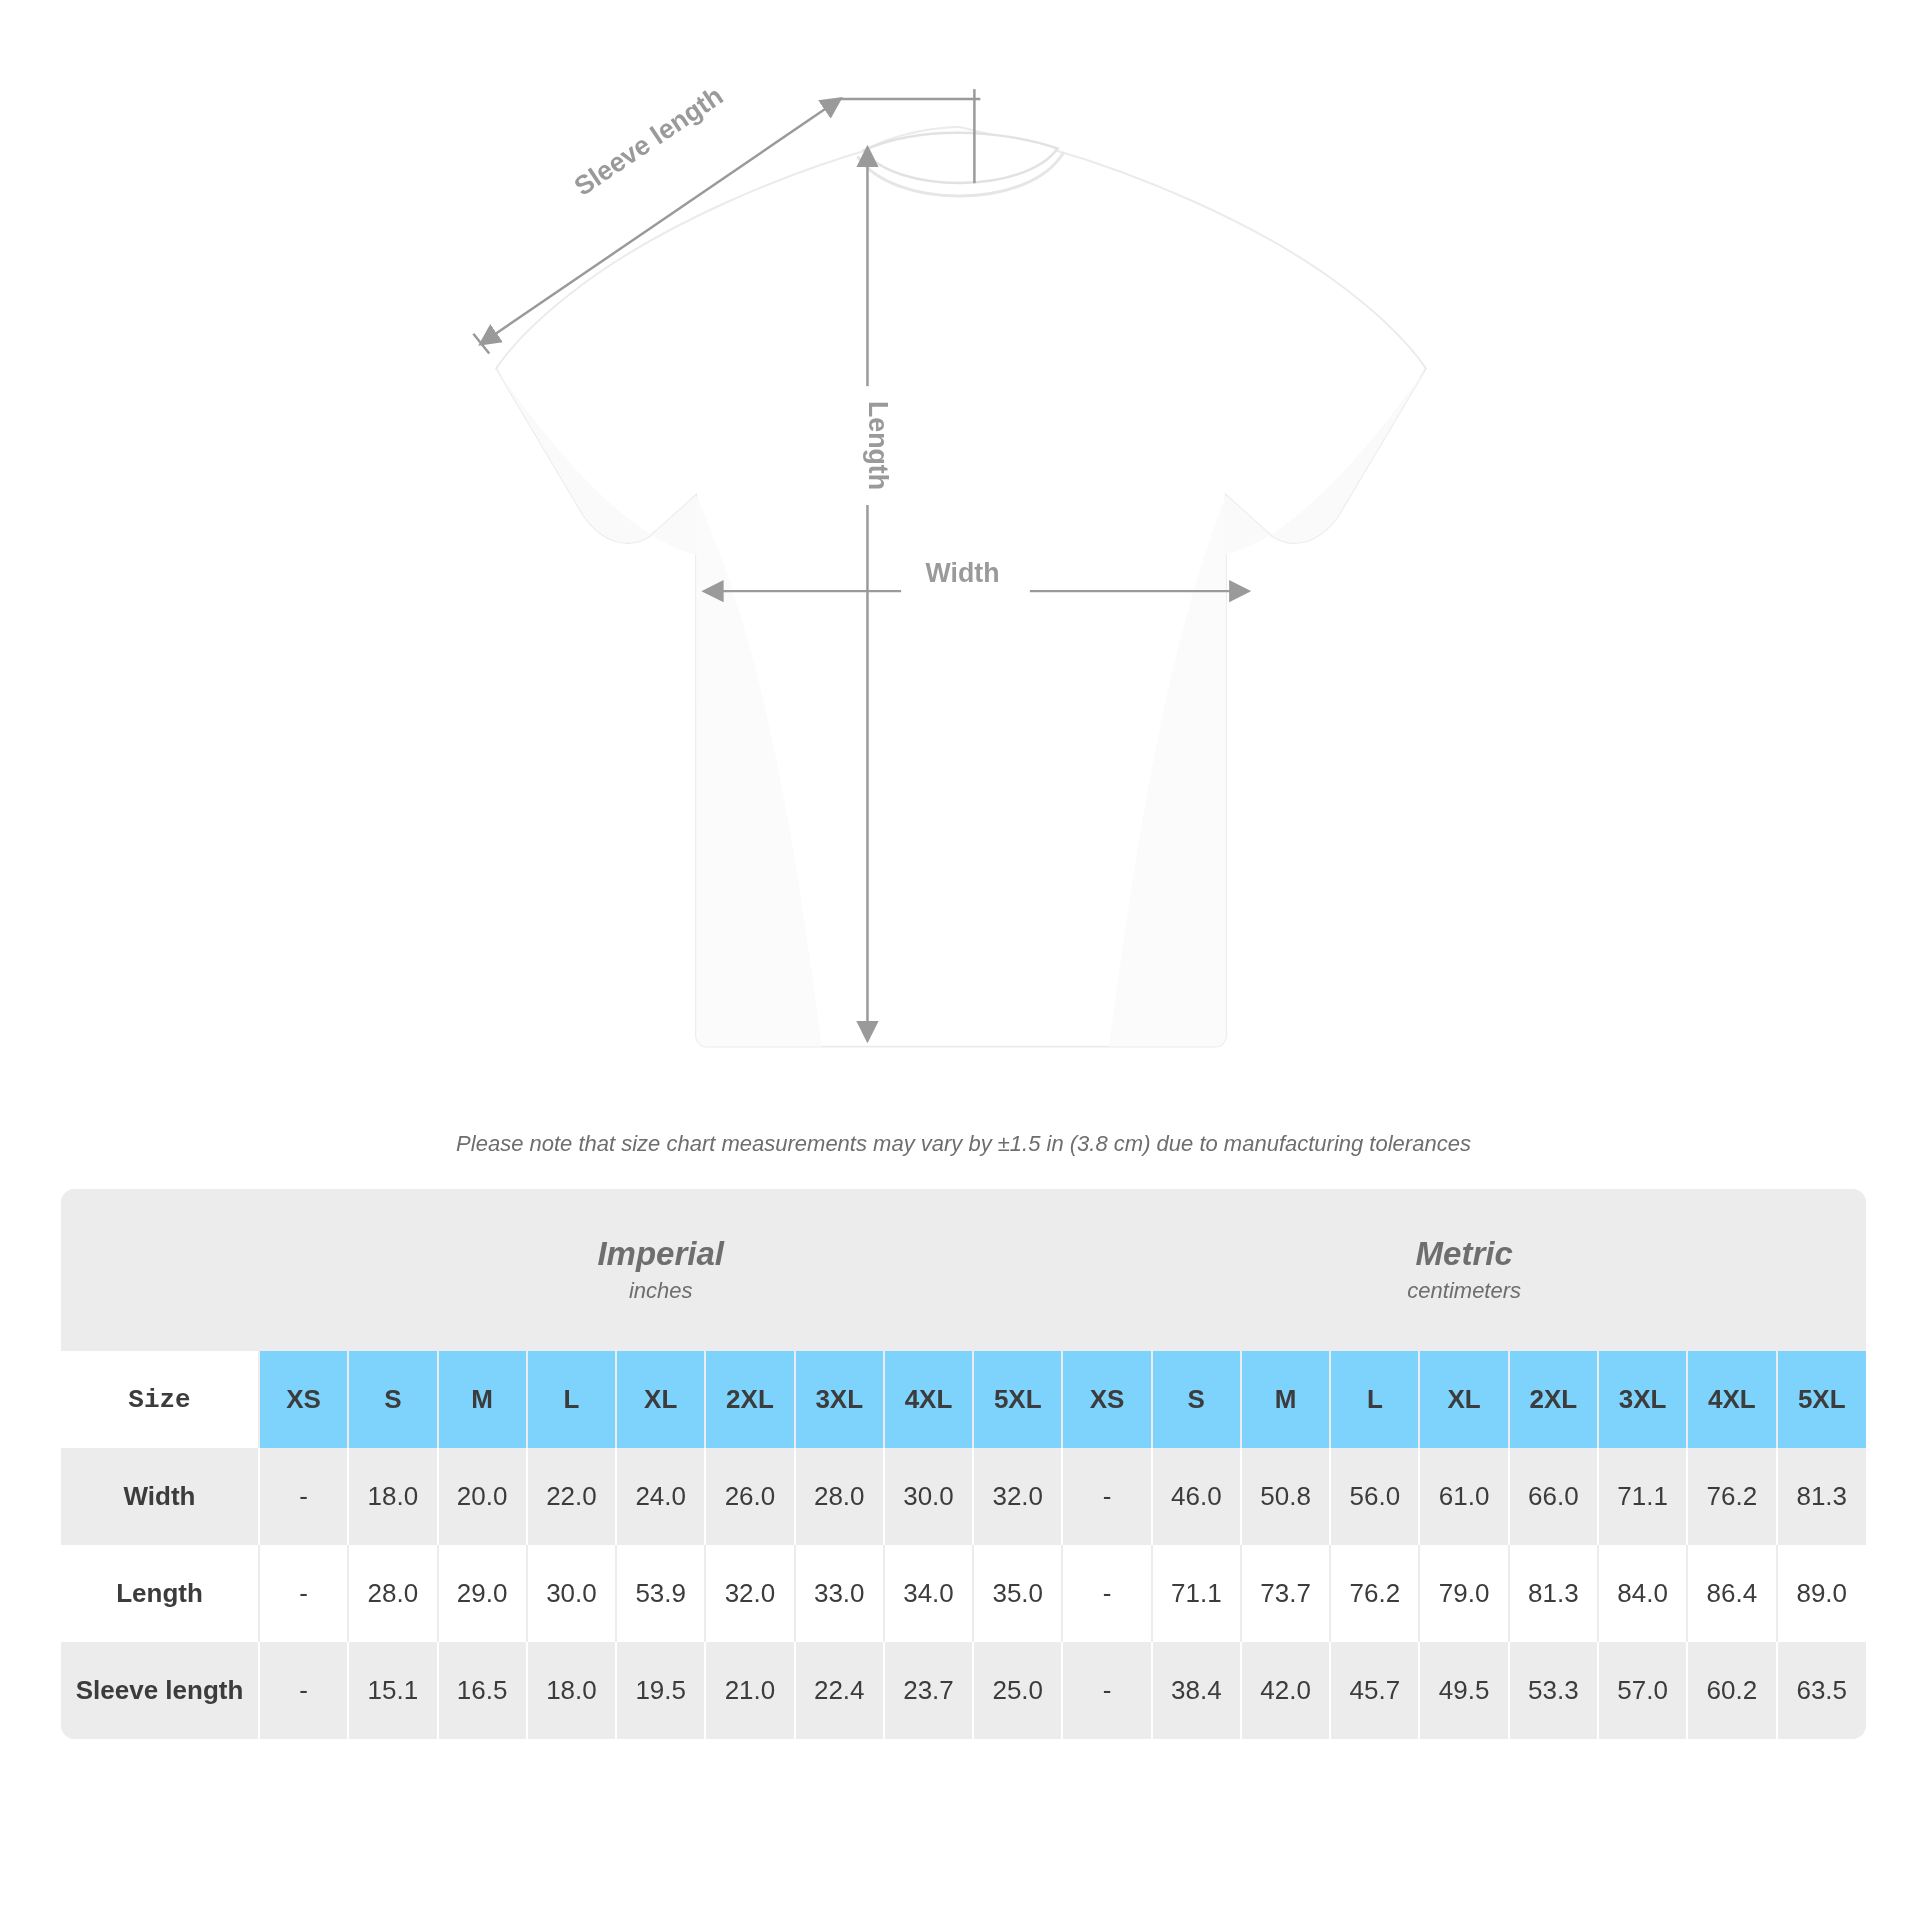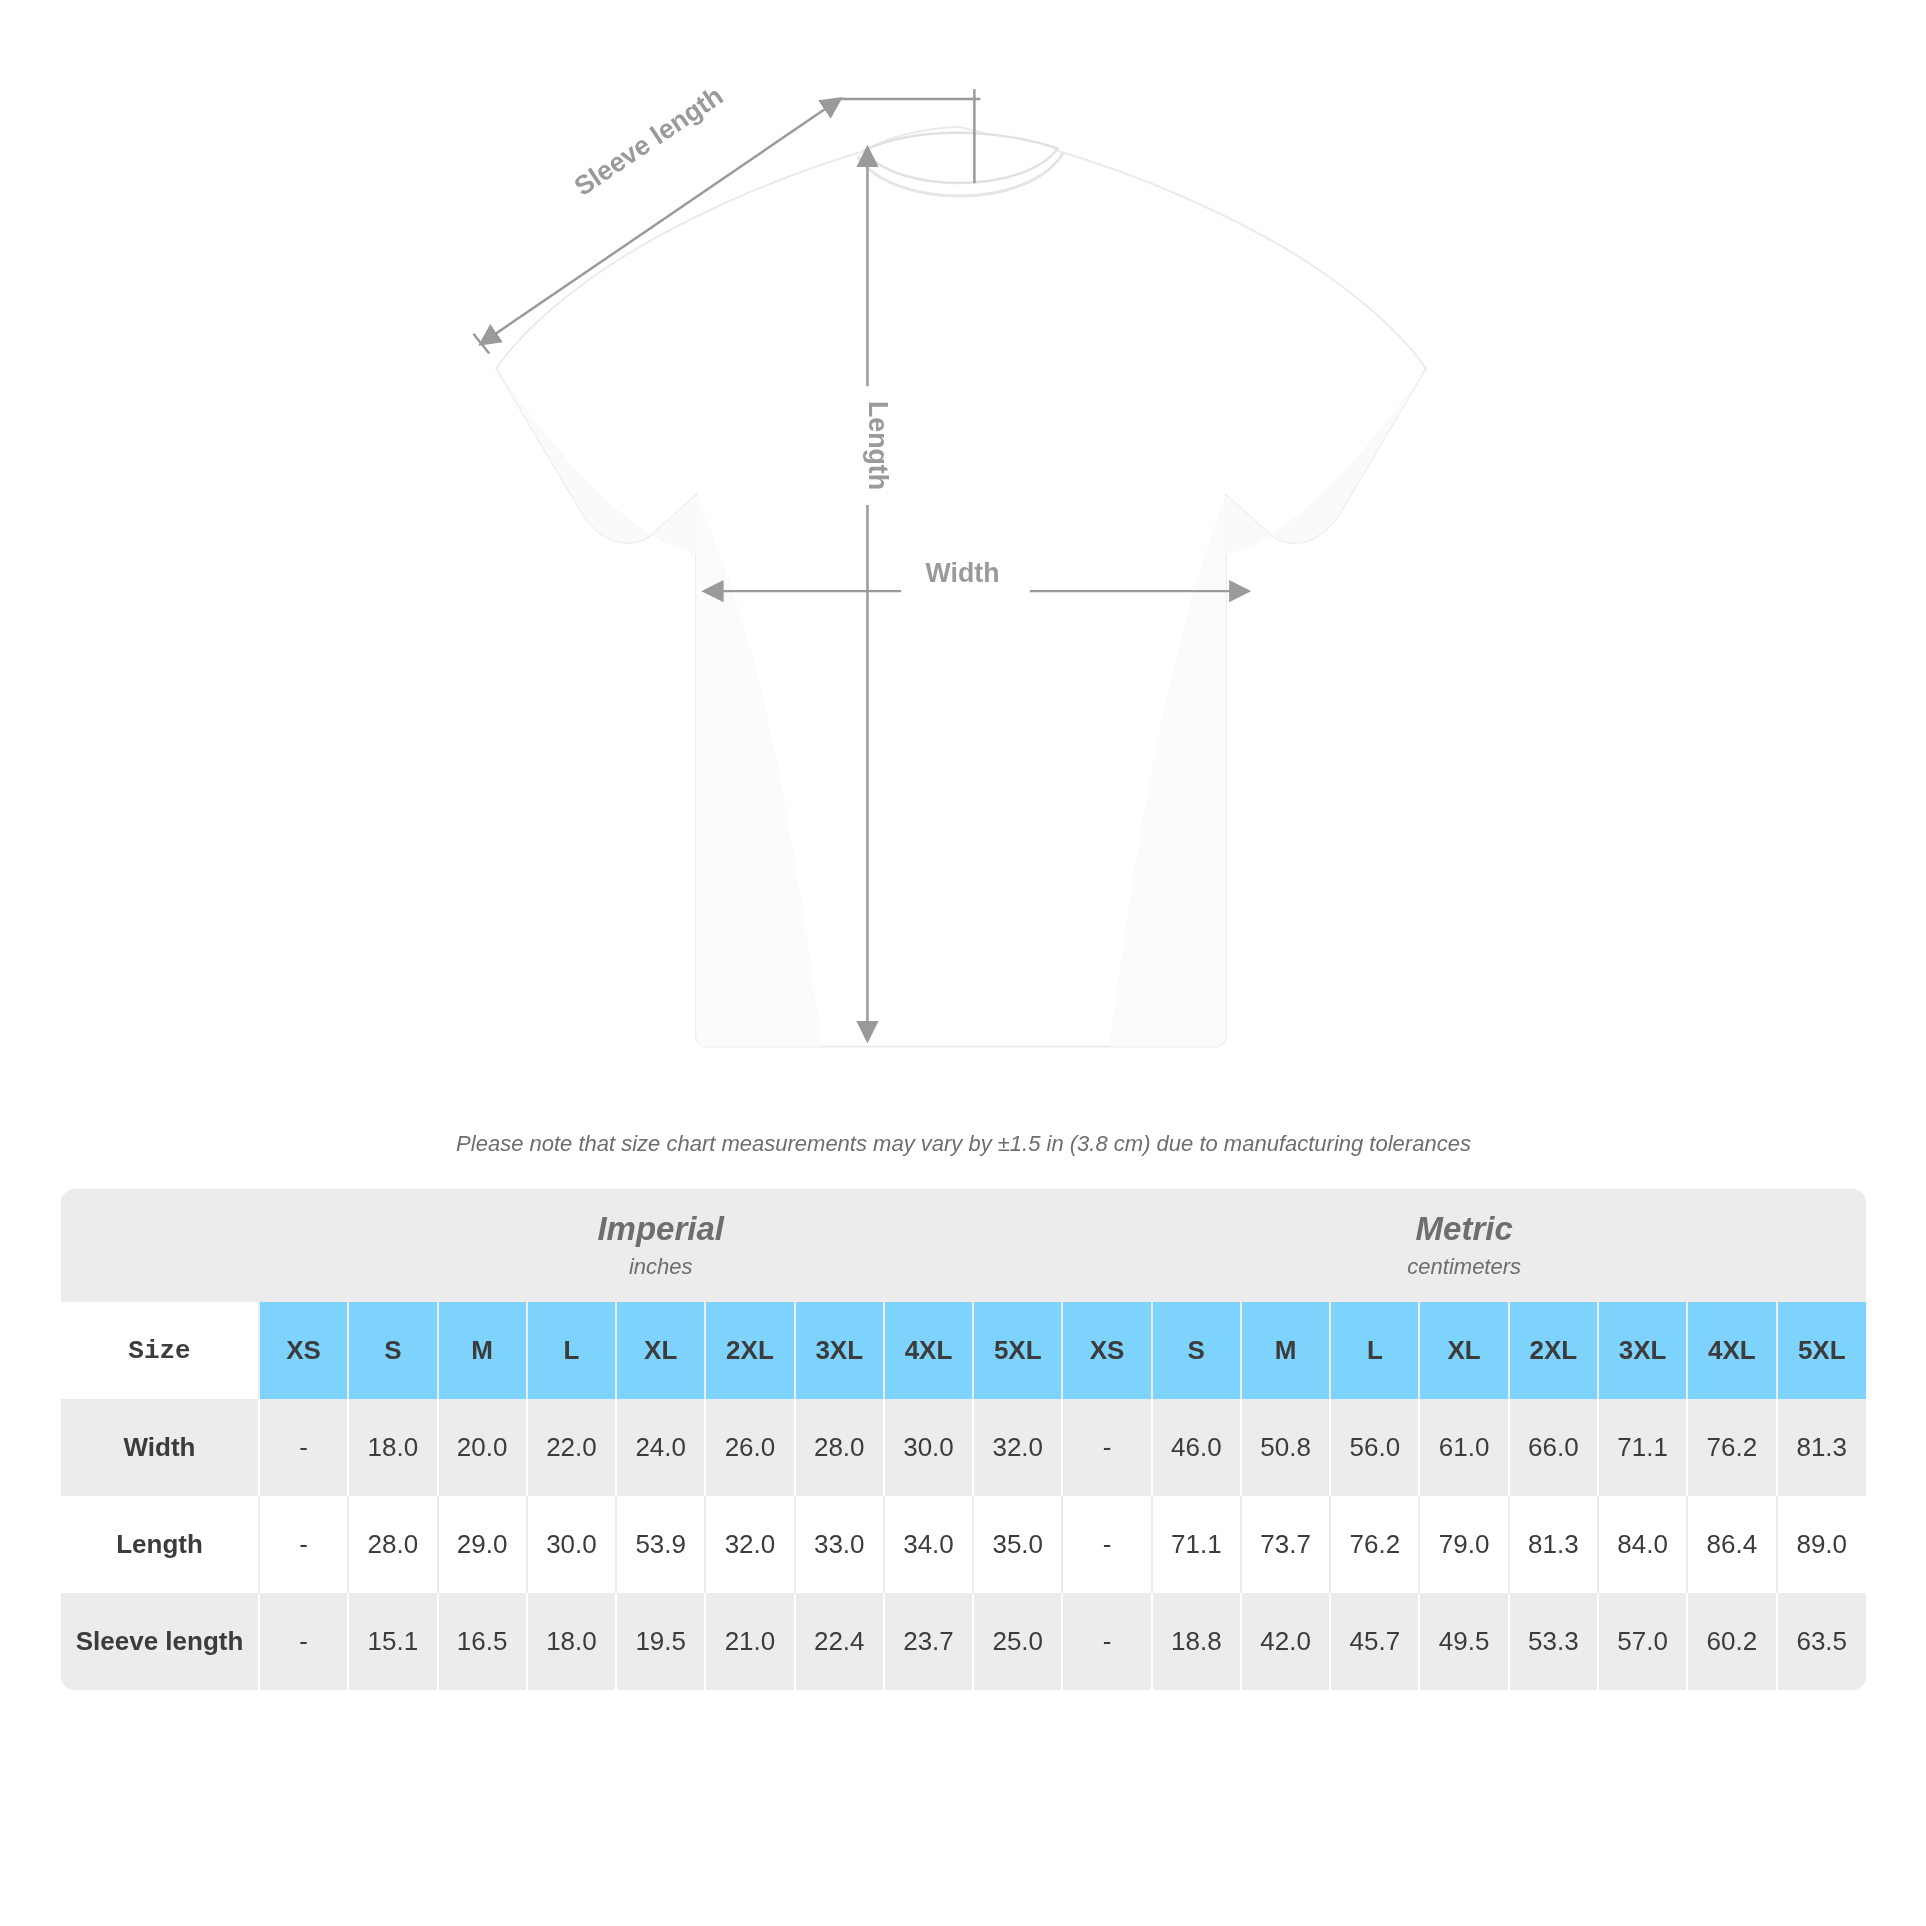--- a/index.html
+++ b/index.html
@@ -67,21 +67,21 @@
   table.size-table td, table.size-table th {
     text-align: center;
     vertical-align: middle;
     font-size: 25px;
     color: #3c3c3c;
     font-weight: bold;
     border: 0;
   }
   
   .unit-cell {
-    height: 113px;
+    height: 162px;
     background: #ececec;
     padding: 0;
   }
   .unit-name {
     font-size: 33px;
     font-style: italic;
     font-weight: bold;
     color: #6e6e6e;
     line-height: 1.1;
   }
@@ -314,21 +314,21 @@
             <td>-</td>
             <td>15.1</td>
             <td>16.5</td>
             <td>18.0</td>
             <td>19.5</td>
             <td>21.0</td>
             <td>22.4</td>
             <td>23.7</td>
             <td>25.0</td>
             <td>-</td>
-            <td>18.8</td>
+            <td>38.4</td>
             <td>42.0</td>
             <td>45.7</td>
             <td>49.5</td>
             <td>53.3</td>
             <td>57.0</td>
             <td>60.2</td>
             <td>63.5</td>
           </tr>
         </tbody>
     </table>

